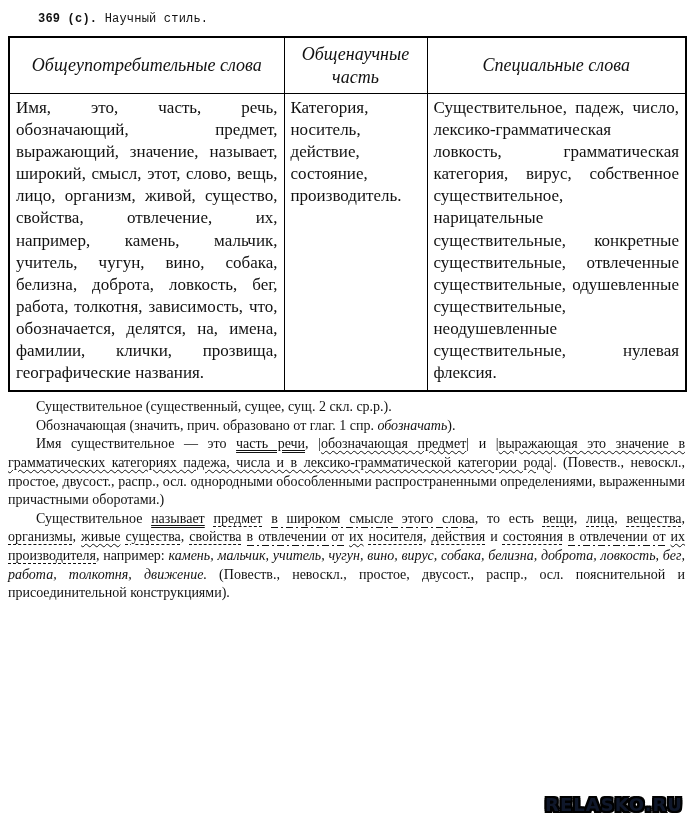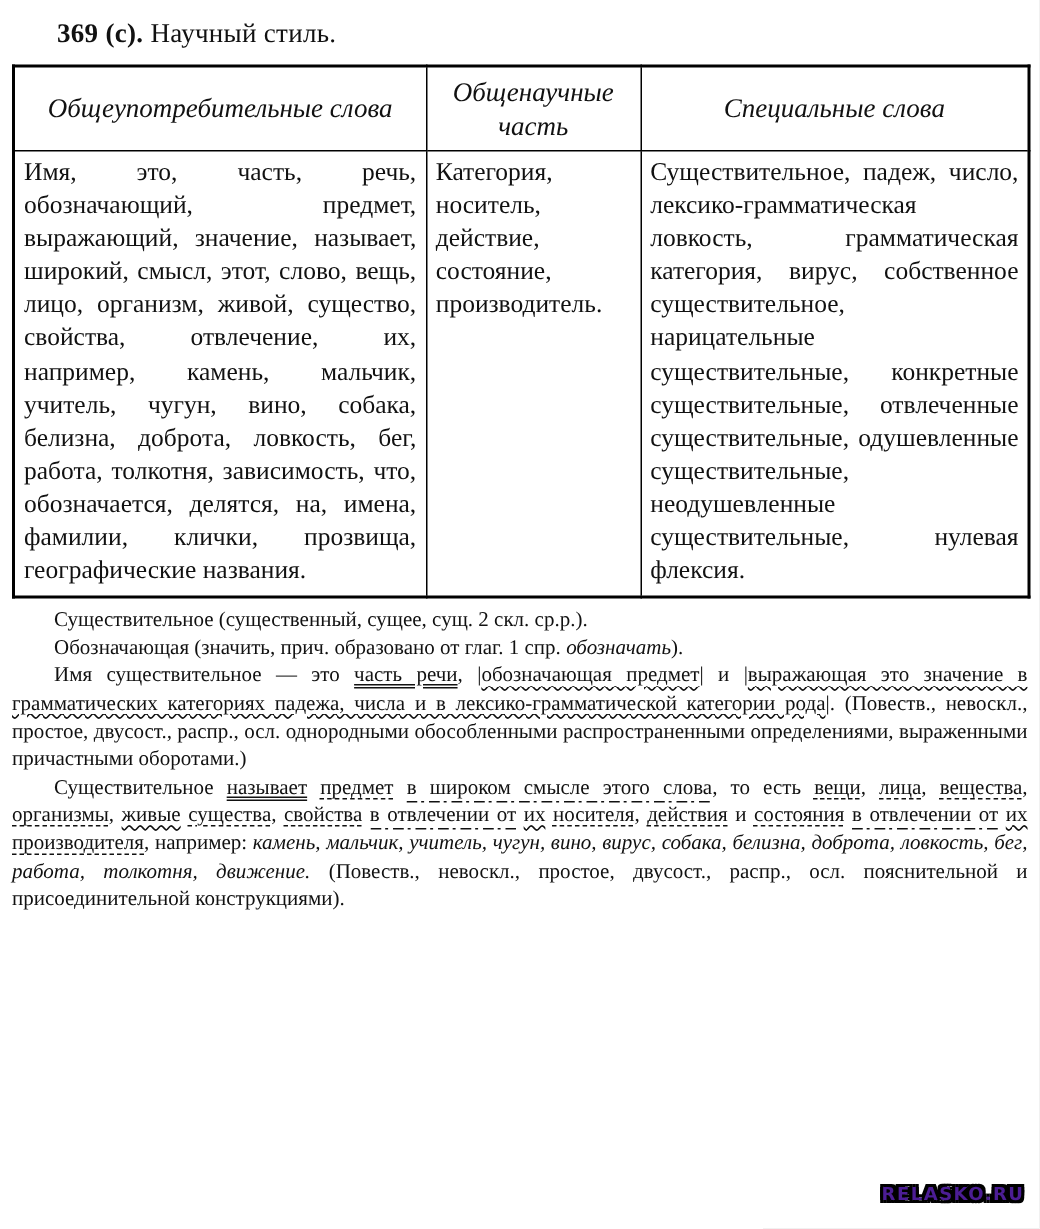--- a/index.html
+++ b/index.html
@@ -10,22 +10,23 @@
     height: 819px;
     margin: 0 auto;
     background: #ffffff;
     font-family: "Liberation Serif", "DejaVu Serif", serif;
     color: #111111;
     overflow: hidden;
     padding: 8px 8px 0 8px;
   }
   .title {
     margin: 4px 0 10px 30px;
-    font-size: 18px;
+    font-size: 12px;
     letter-spacing: 0.2px;
+    font-family: Liberation Mono, monospace;
   }
   .title .num { font-weight: bold; }
 
   table.vocab {
     width: 677px;
     border-collapse: collapse;
     table-layout: fixed;
   }
   table.vocab, table.vocab th, table.vocab td {
     border: 1px solid #000;
@@ -72,26 +73,26 @@
       #111 10px, #111 12px, transparent 12px, transparent 15px);
     background-repeat: repeat-x;
     background-position: left bottom;
     background-size: 15px 1px;
     padding-bottom: 2px;
   }
 
   .watermark {
     position: absolute;
     right: 10px;
-    bottom: 16px;
+    bottom: 4px;
     font-family: "DejaVu Sans", sans-serif;
     font-weight: bold;
-    font-size: 12px;
+    font-size: 18px;
     letter-spacing: 1px;
-    color: #4c1d95;
+    color: #0f172a;
     text-shadow:
       -2px -2px 0 #000, 2px -2px 0 #000, -2px 2px 0 #000, 2px 2px 0 #000,
       -2px 0 0 #000, 2px 0 0 #000, 0 -2px 0 #000, 0 2px 0 #000;
   }
 </style>
 </head>
 <body>
 
 <div class="page">
 

